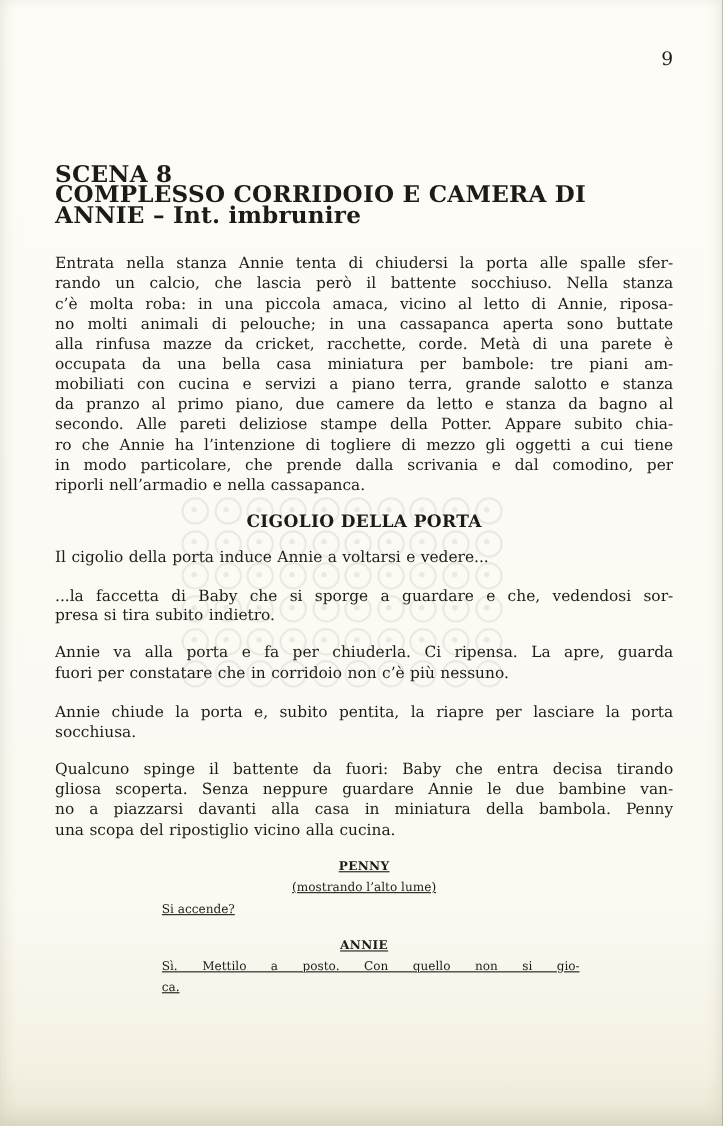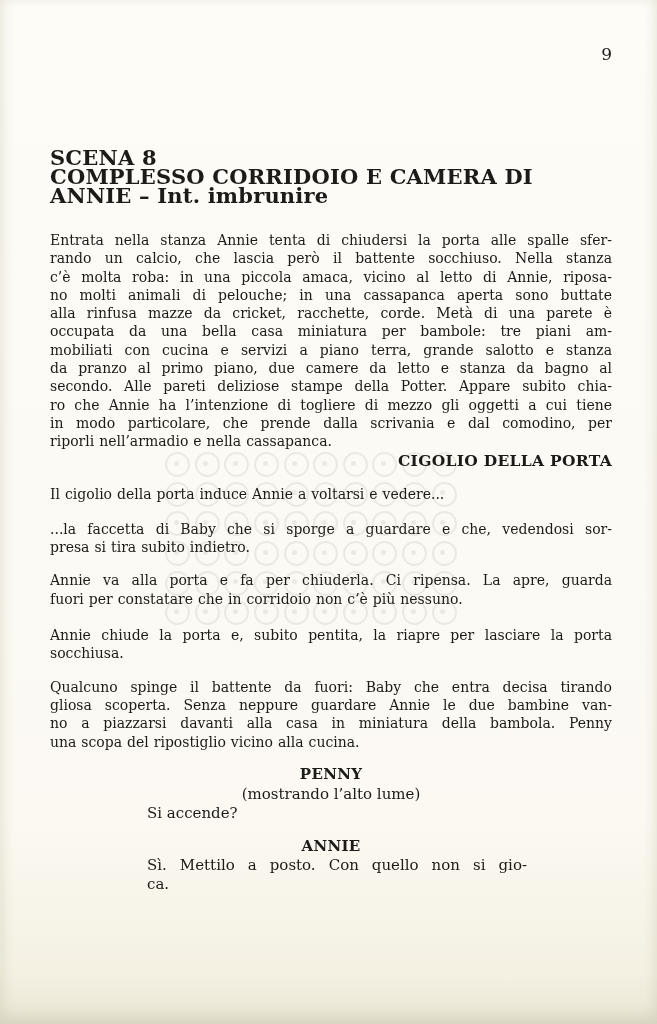--- a/index.html
+++ b/index.html
@@ -31,24 +31,25 @@
     font-size:14px;line-height:18.3px;
     word-spacing:0.5px;
   }
   .para .jline{text-align:justify;text-align-last:justify;-moz-text-align-last:justify;overflow:hidden;white-space:normal;}
   .para .jline-last{text-align:right;text-align-last:left;-moz-text-align-last:left;}
   .mt26{margin-top:26px;}
   .mt13{margin-top:13px;}
   .mt15{margin-top:15px;}
   .mt17{margin-top:17px;}
   .slug{
-    text-align:right;font-weight:bold;
+    margin-top:13px;
+    text-align:center;font-weight:bold;
     font-size:15.5px;line-height:19px;letter-spacing:0.3px;
   }
-  .dialogue{margin-top:14px;font-size:15px;line-height:19.5px;}
+  .dialogue{margin-top:14px;font-size:11px;line-height:19.5px;text-decoration:underline;}
   .dialogue.mt13{margin-top:13px;}
   .char-name{text-align:center;font-weight:bold;line-height:19px;letter-spacing:0.3px;}
   .parenthetical{text-align:center;line-height:20.5px;}
   .dialogue-lines{margin-left:97px;width:380px;}
   .dialogue-lines .jline{text-align:justify;text-align-last:justify;-moz-text-align-last:justify;overflow:hidden;}
   .dialogue-lines .jline-last{text-align:center;text-align-last:left;-moz-text-align-last:left;}
   .watermark{
     position:absolute;left:163px;top:450px;width:320px;height:134px;
     display:flex;flex-wrap:wrap;align-content:flex-start;
     pointer-events:none;

